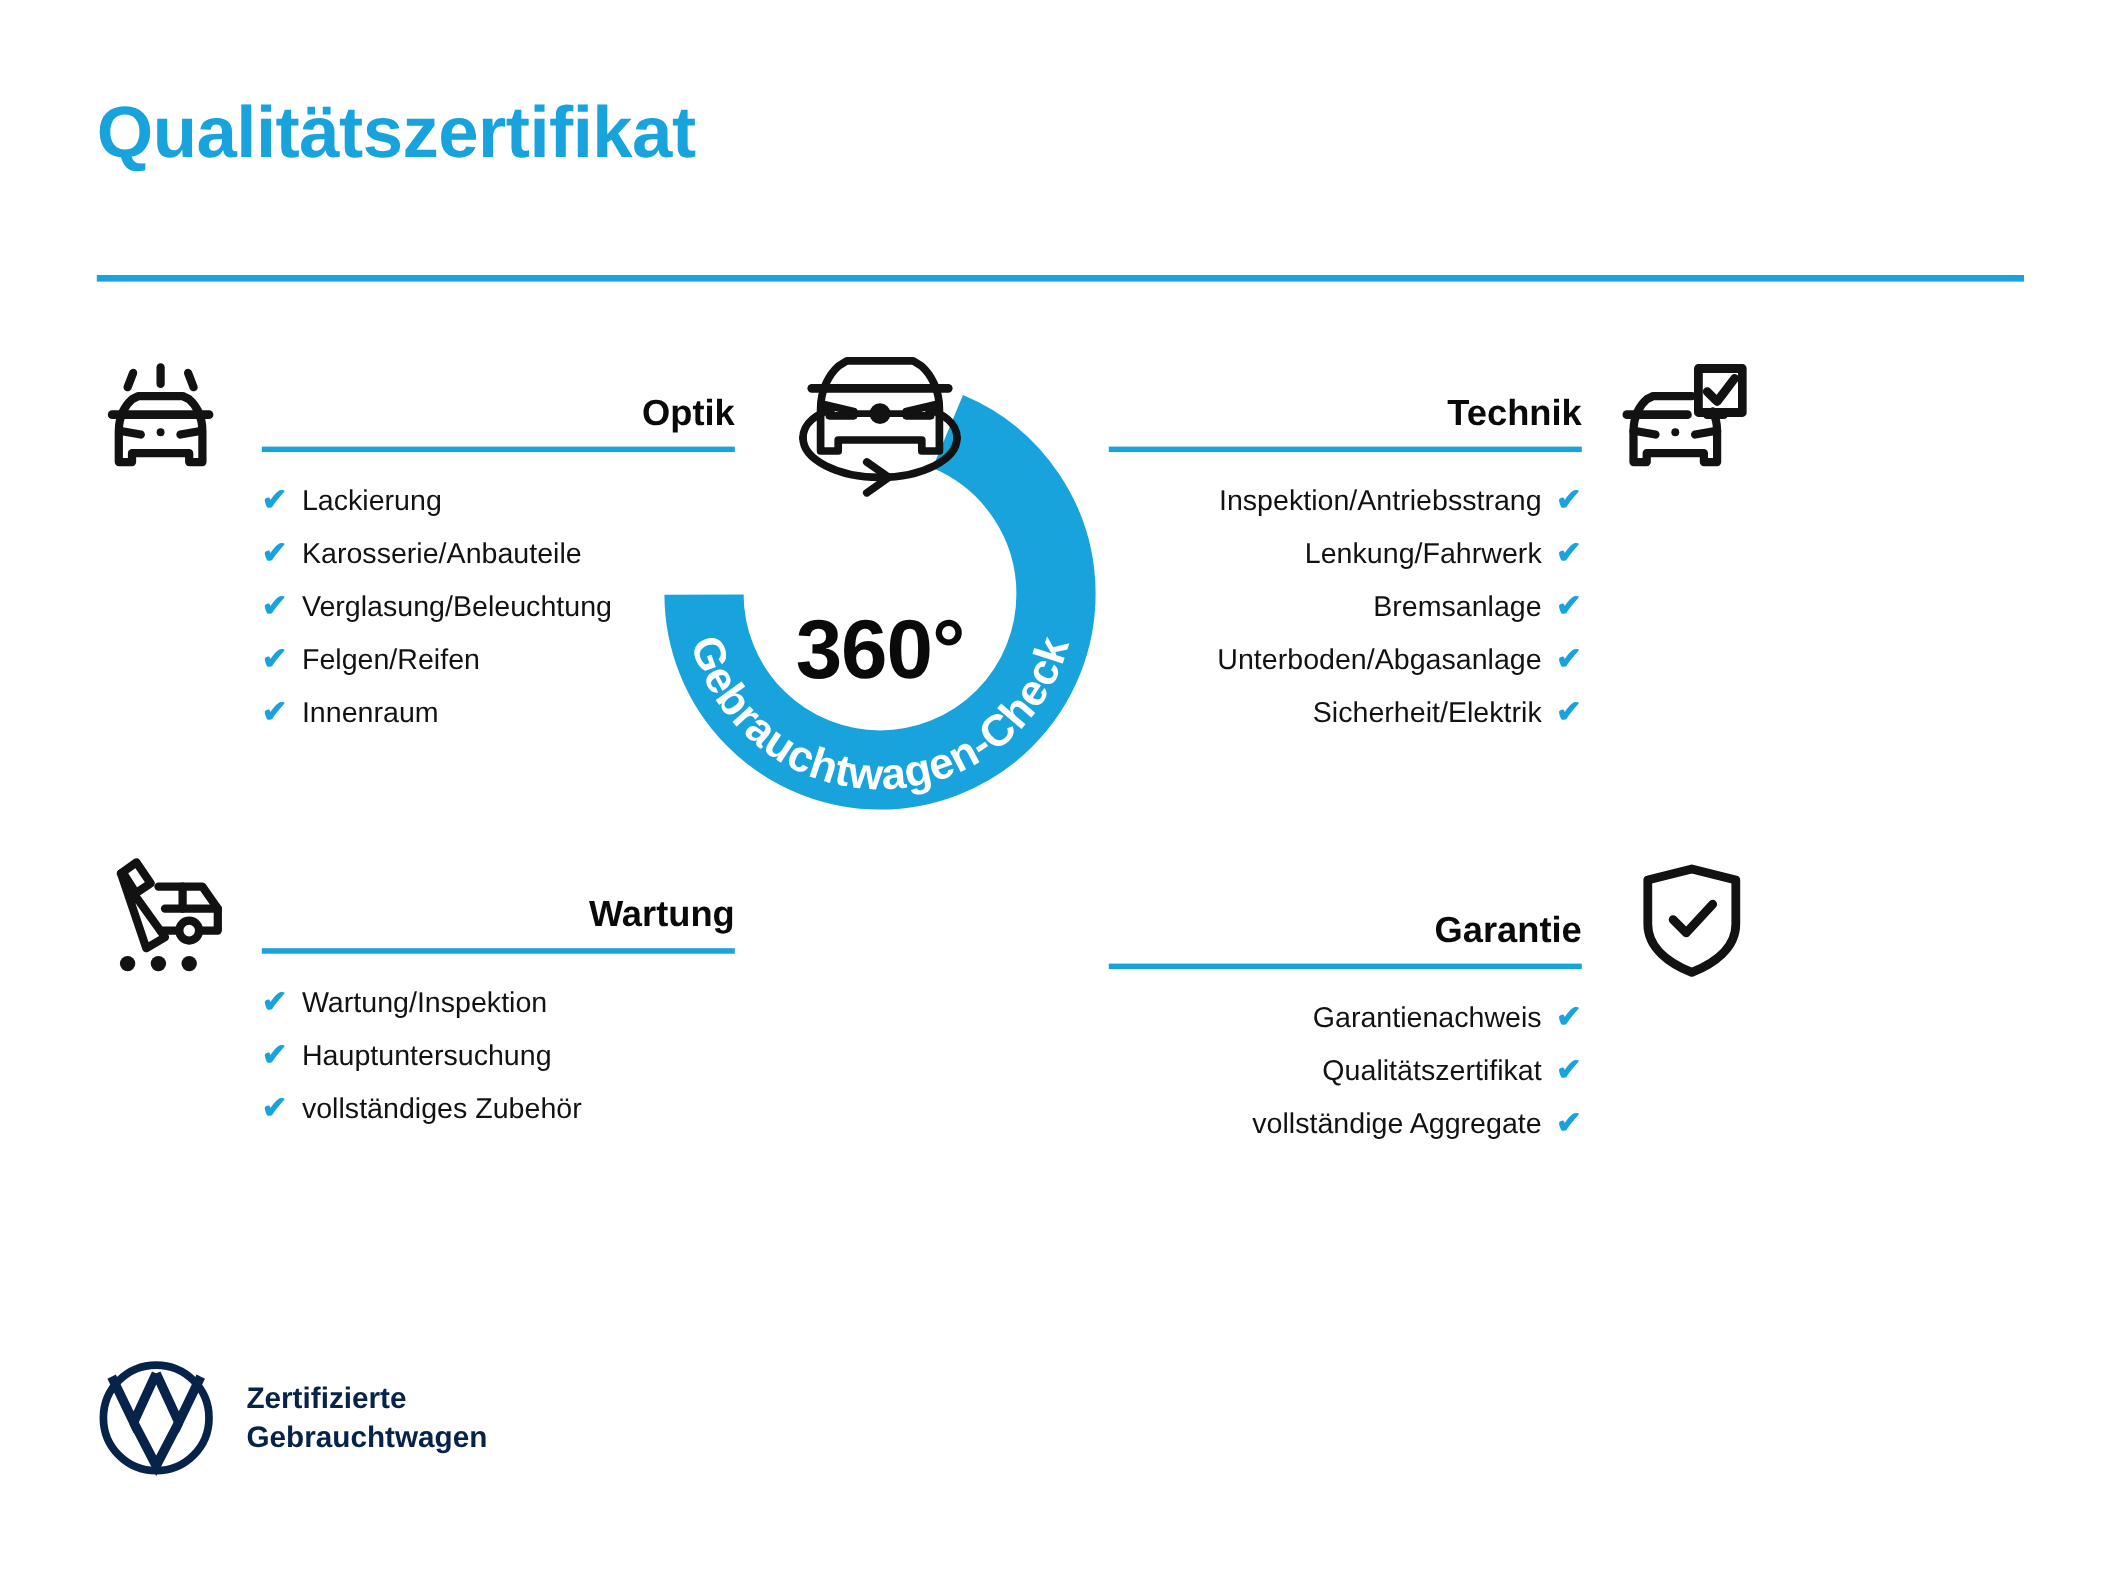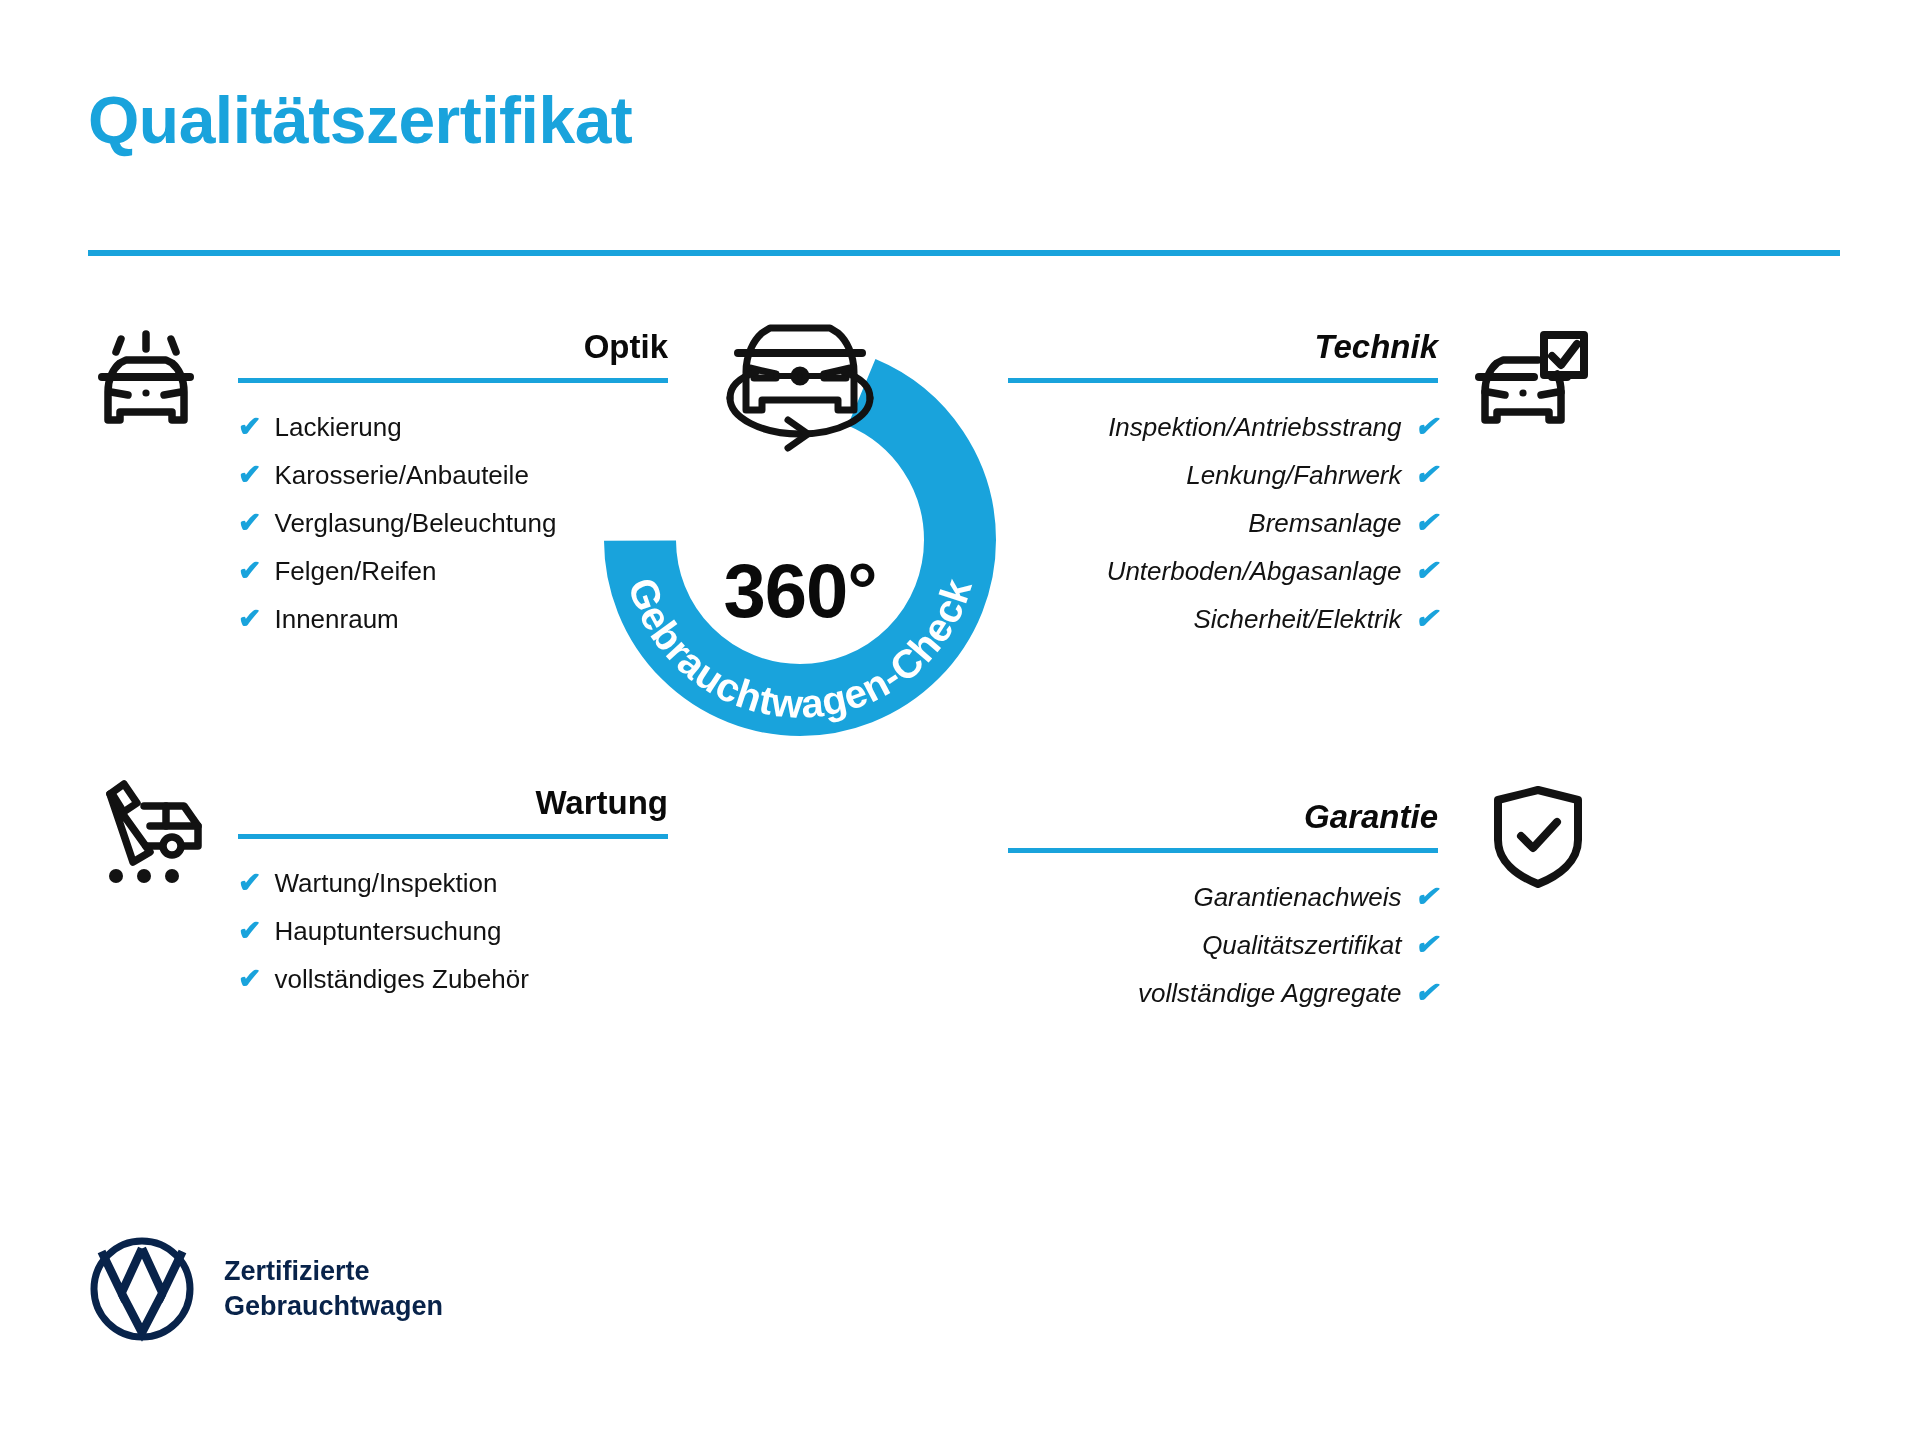--- a/index.html
+++ b/index.html
@@ -25,25 +25,26 @@
 
   
   .block{position:absolute;}
 
   .block .icon{position:absolute;top:0;}
   .block.left .icon{left:0;}
   .block.right .icon{right:0;}
 
   .head-wrap{position:absolute;}
   .block.left .head-wrap{left:150px;}
-  .block.right .head-wrap{right:150px;font-style:italic;}
+  .block.right .head-wrap{right:150px;}
 
   .sec-title{
     font-size:33px;font-weight:bold;color:#0a0a0a;line-height:1;
     white-space:nowrap;
+    margin-top:28px;
   }
   .block.left .sec-title{text-align:right;}
   .block.right .sec-title{text-align:right;}
 
   .sec-rule{height:5px;background:#19A3DC;margin-top:15px;}
 
   .items{margin-top:30px;list-style:none;padding:0;}
   .items li{
     font-size:26px;color:#121212;line-height:1;
     margin-bottom:20px;white-space:nowrap;display:flex;align-items:center;

